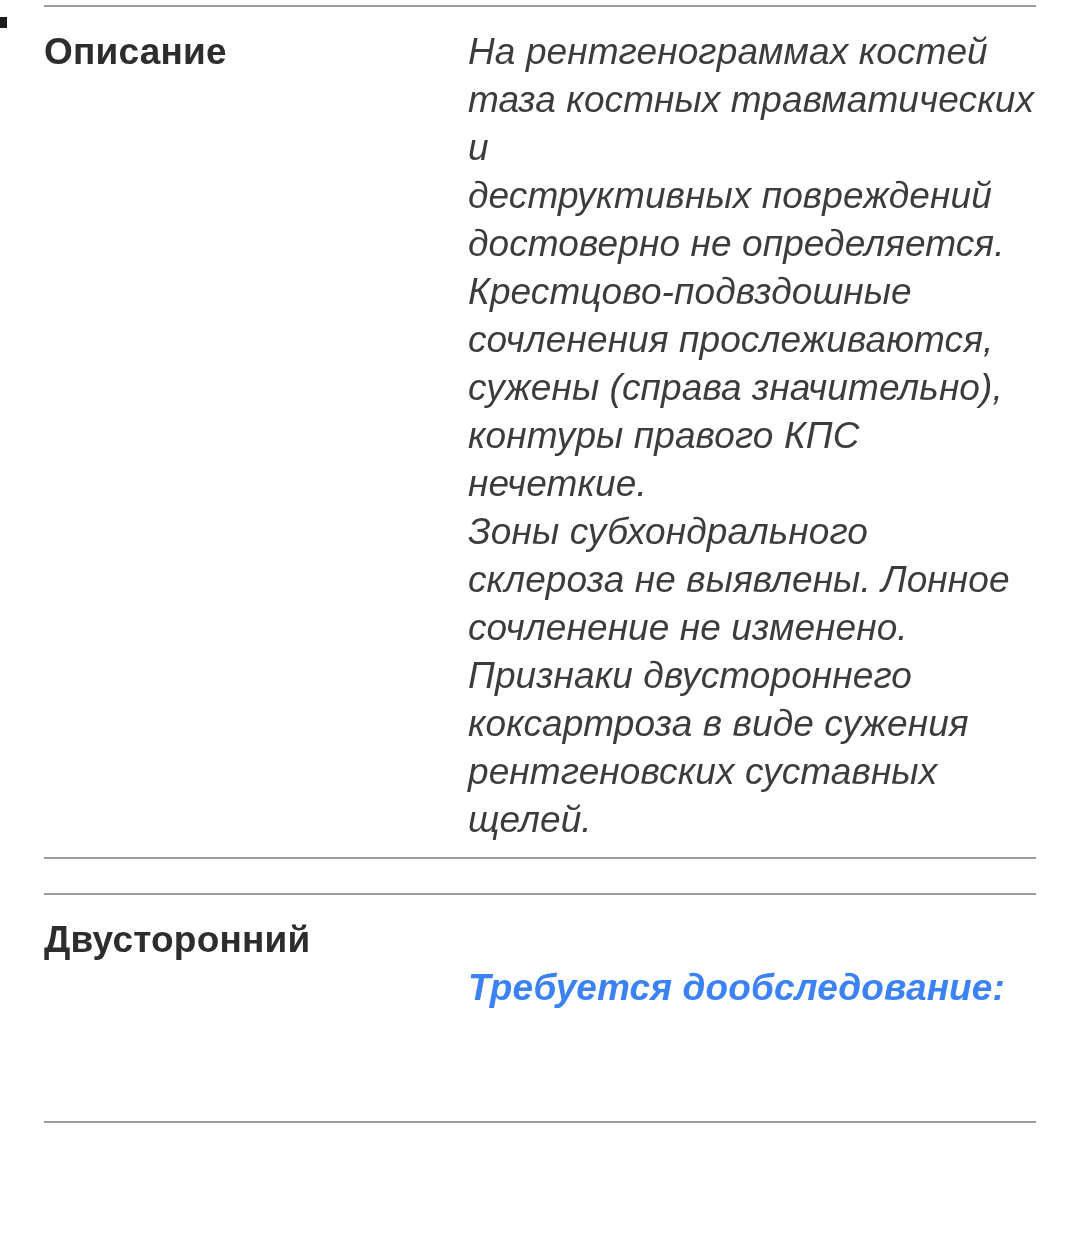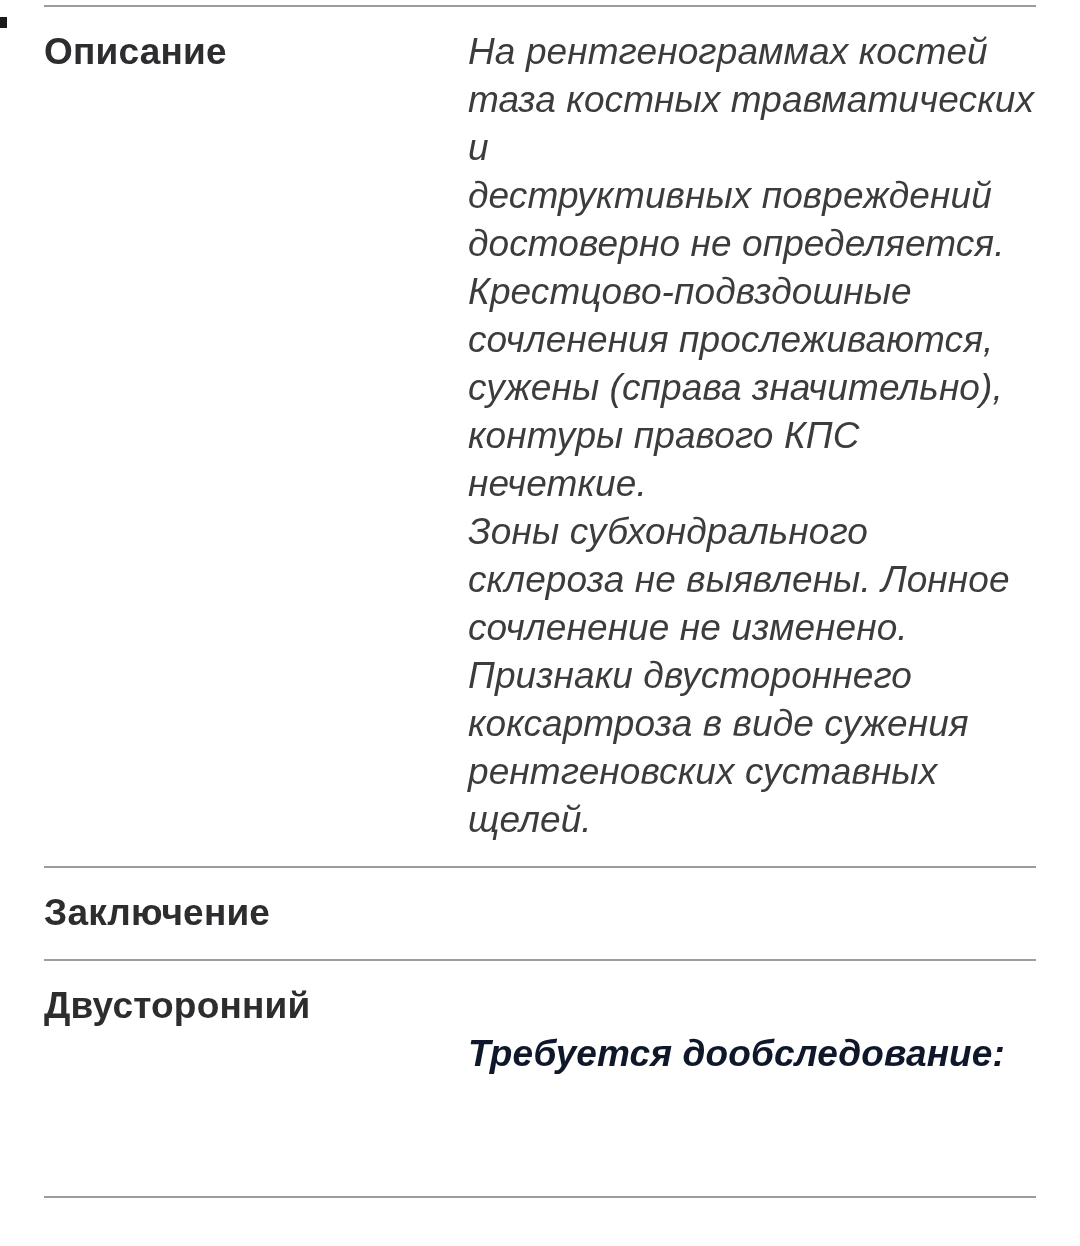--- a/index.html
+++ b/index.html
@@ -23,21 +23,21 @@
     background: #1b1b1b;
   }
   .report {
     margin: 5px 44px 0 44px;
     border-bottom: 2px solid #9c9c9c;
   }
   .row {
     display: flex;
     align-items: flex-start;
     border-top: 2px solid #9c9c9c;
-    padding: 21px 0 22px 0;
+    padding: 21px 0 13px 0;
   }
   .row-label {
     flex: 0 0 424px;
     width: 424px;
     font-size: 37px;
     line-height: 48px;
     font-weight: 700;
     color: #2d2d30;
     letter-spacing: 0.2px;
   }
@@ -46,21 +46,21 @@
     font-size: 37px;
     line-height: 48px;
     font-weight: 400;
     color: #3c3c3f;
     white-space: pre-line;
     letter-spacing: 0.1px;
     font-style: italic;
   }
   .row-value .value-heading {
     font-weight: 700;
-    color: #0f172a;
+    color: #3b82f6;
   }
 </style>
 </head>
 <body>
 
 <div class="edge-mark"></div>
 
 <div class="report">
 
   <div class="row">
@@ -76,21 +76,20 @@
 Зоны субхондрального
 склероза не выявлены. Лонное
 сочленение не изменено.
 Признаки двустороннего
 коксартроза в виде сужения
 рентгеновских суставных
 щелей.</div>
   </div>
 
   <div class="row">
-    <div class="row-label">Заключение</div>
   </div>
 
   <div class="row">
     <div class="row-label">Двусторонний</div>
     <div class="row-value">
       <div class="value-heading">Требуется дообследование:</div>
       
     </div>
   </div>
 

